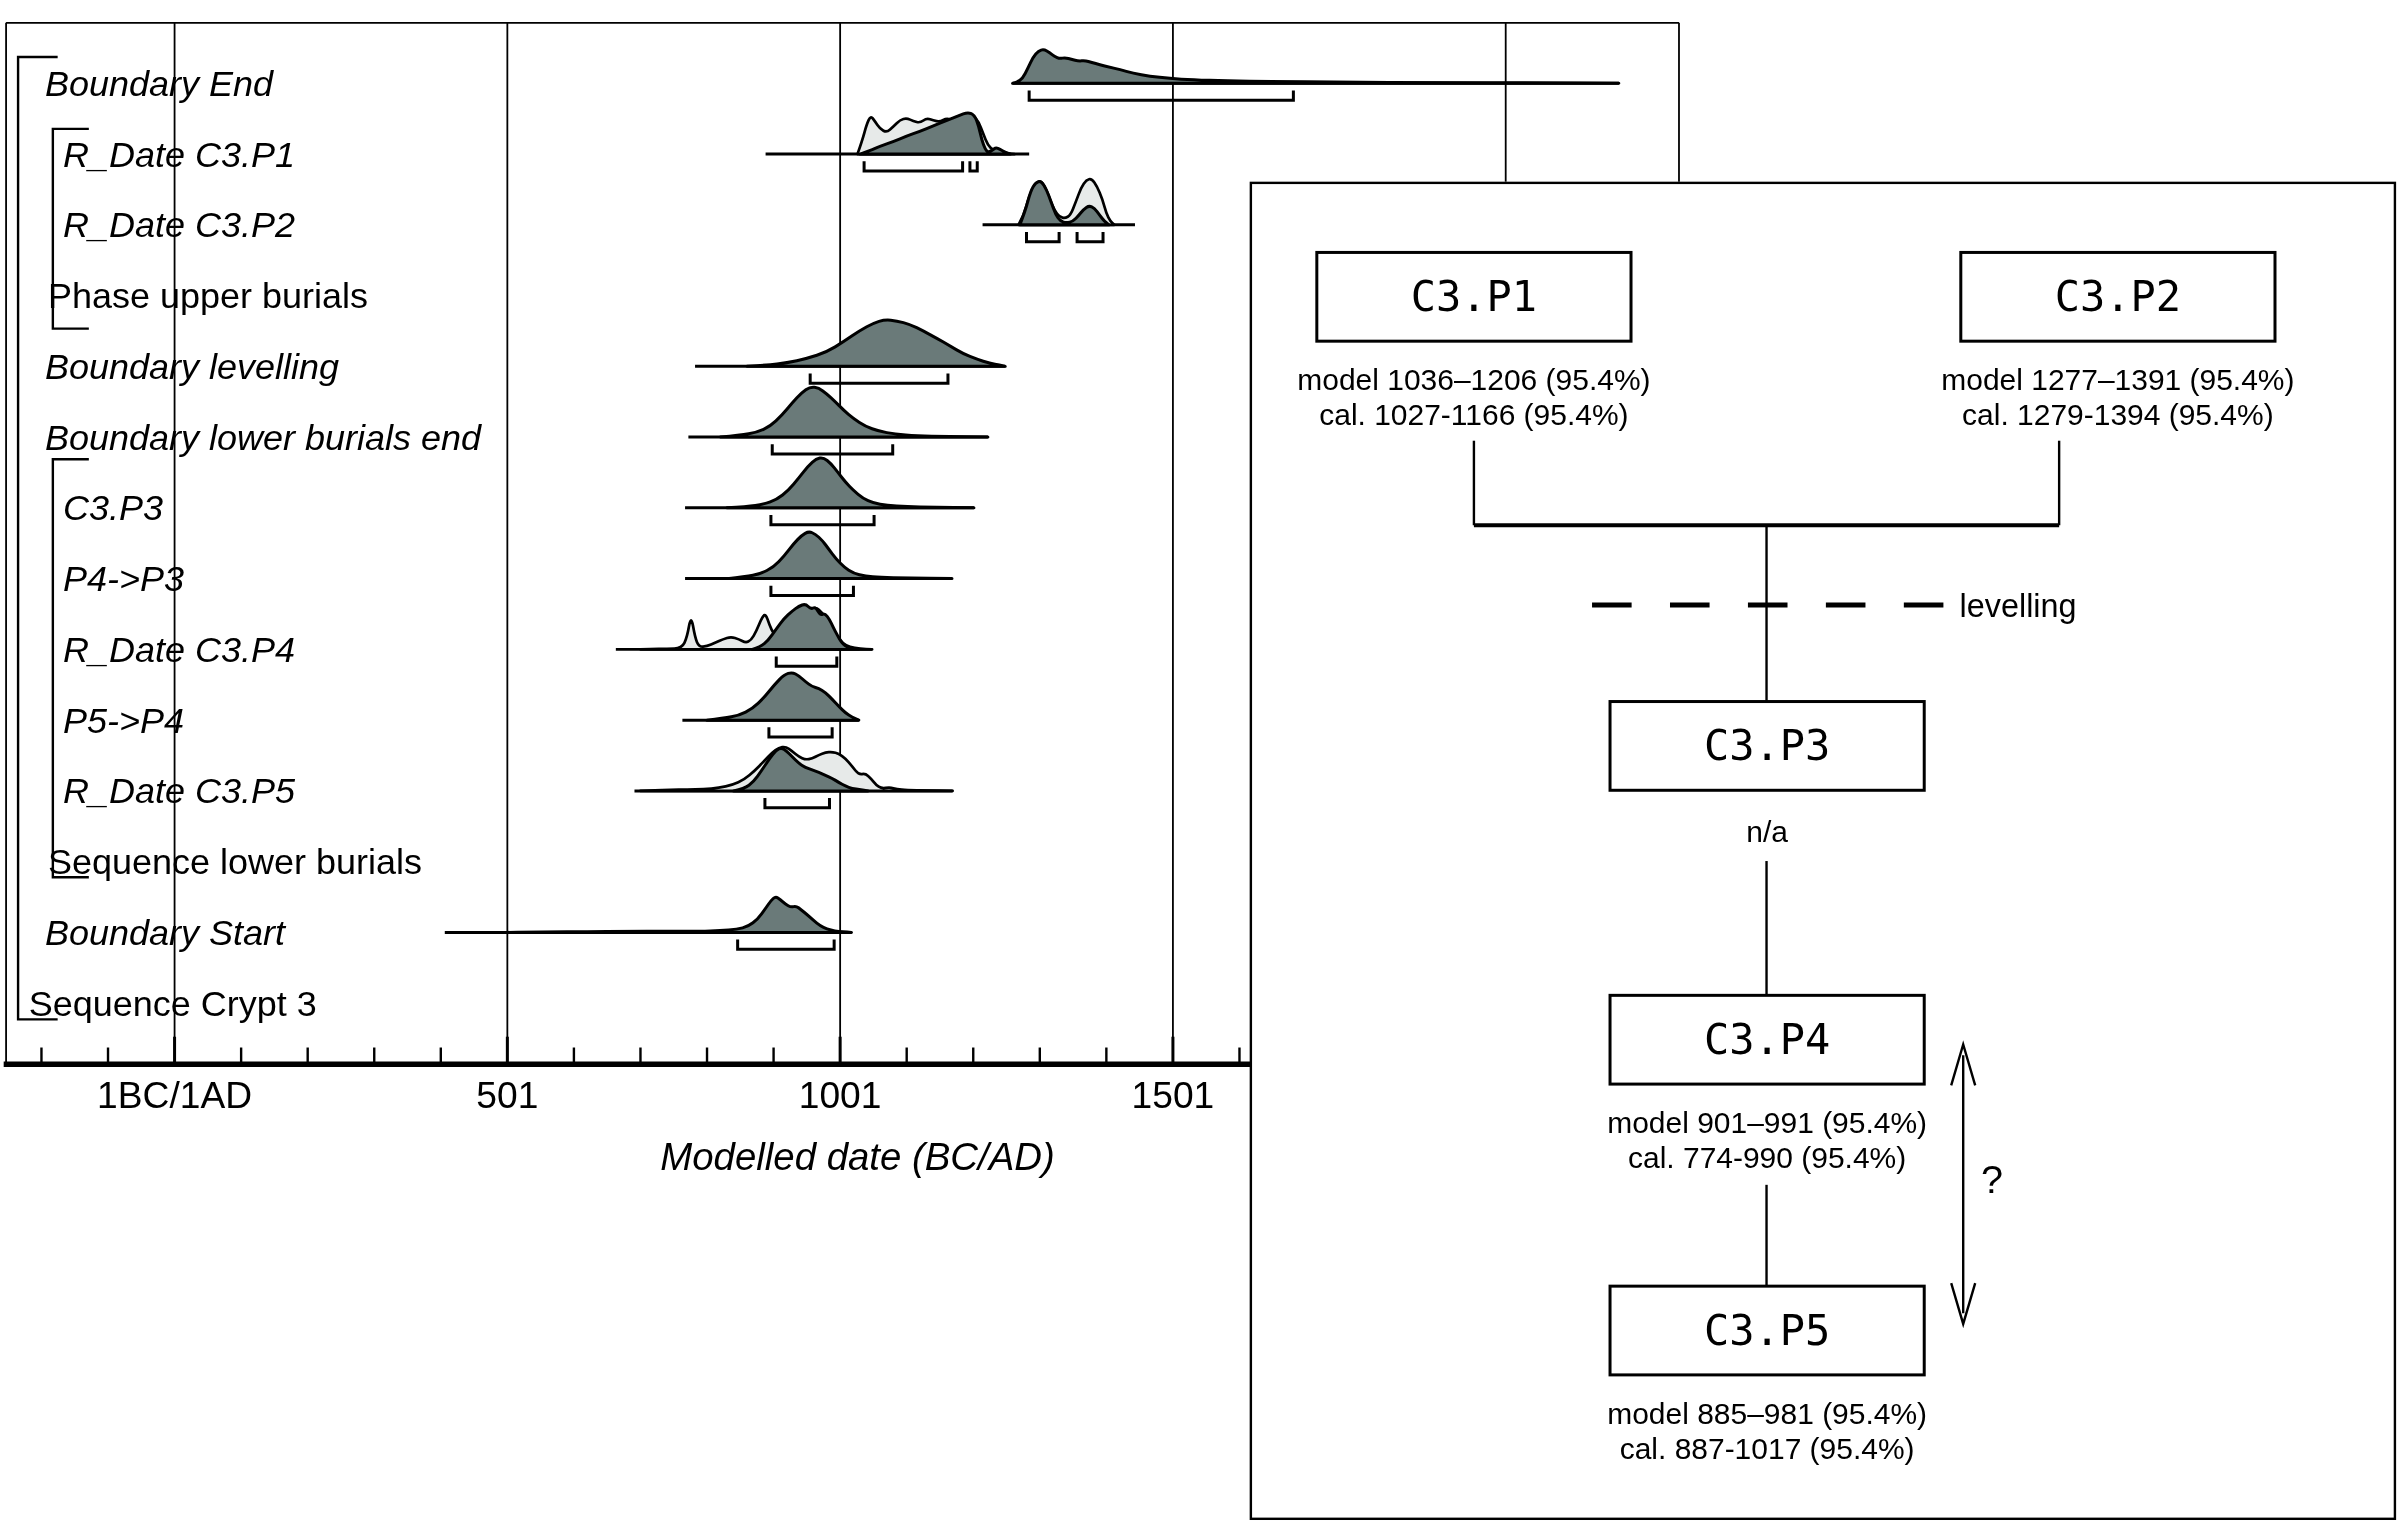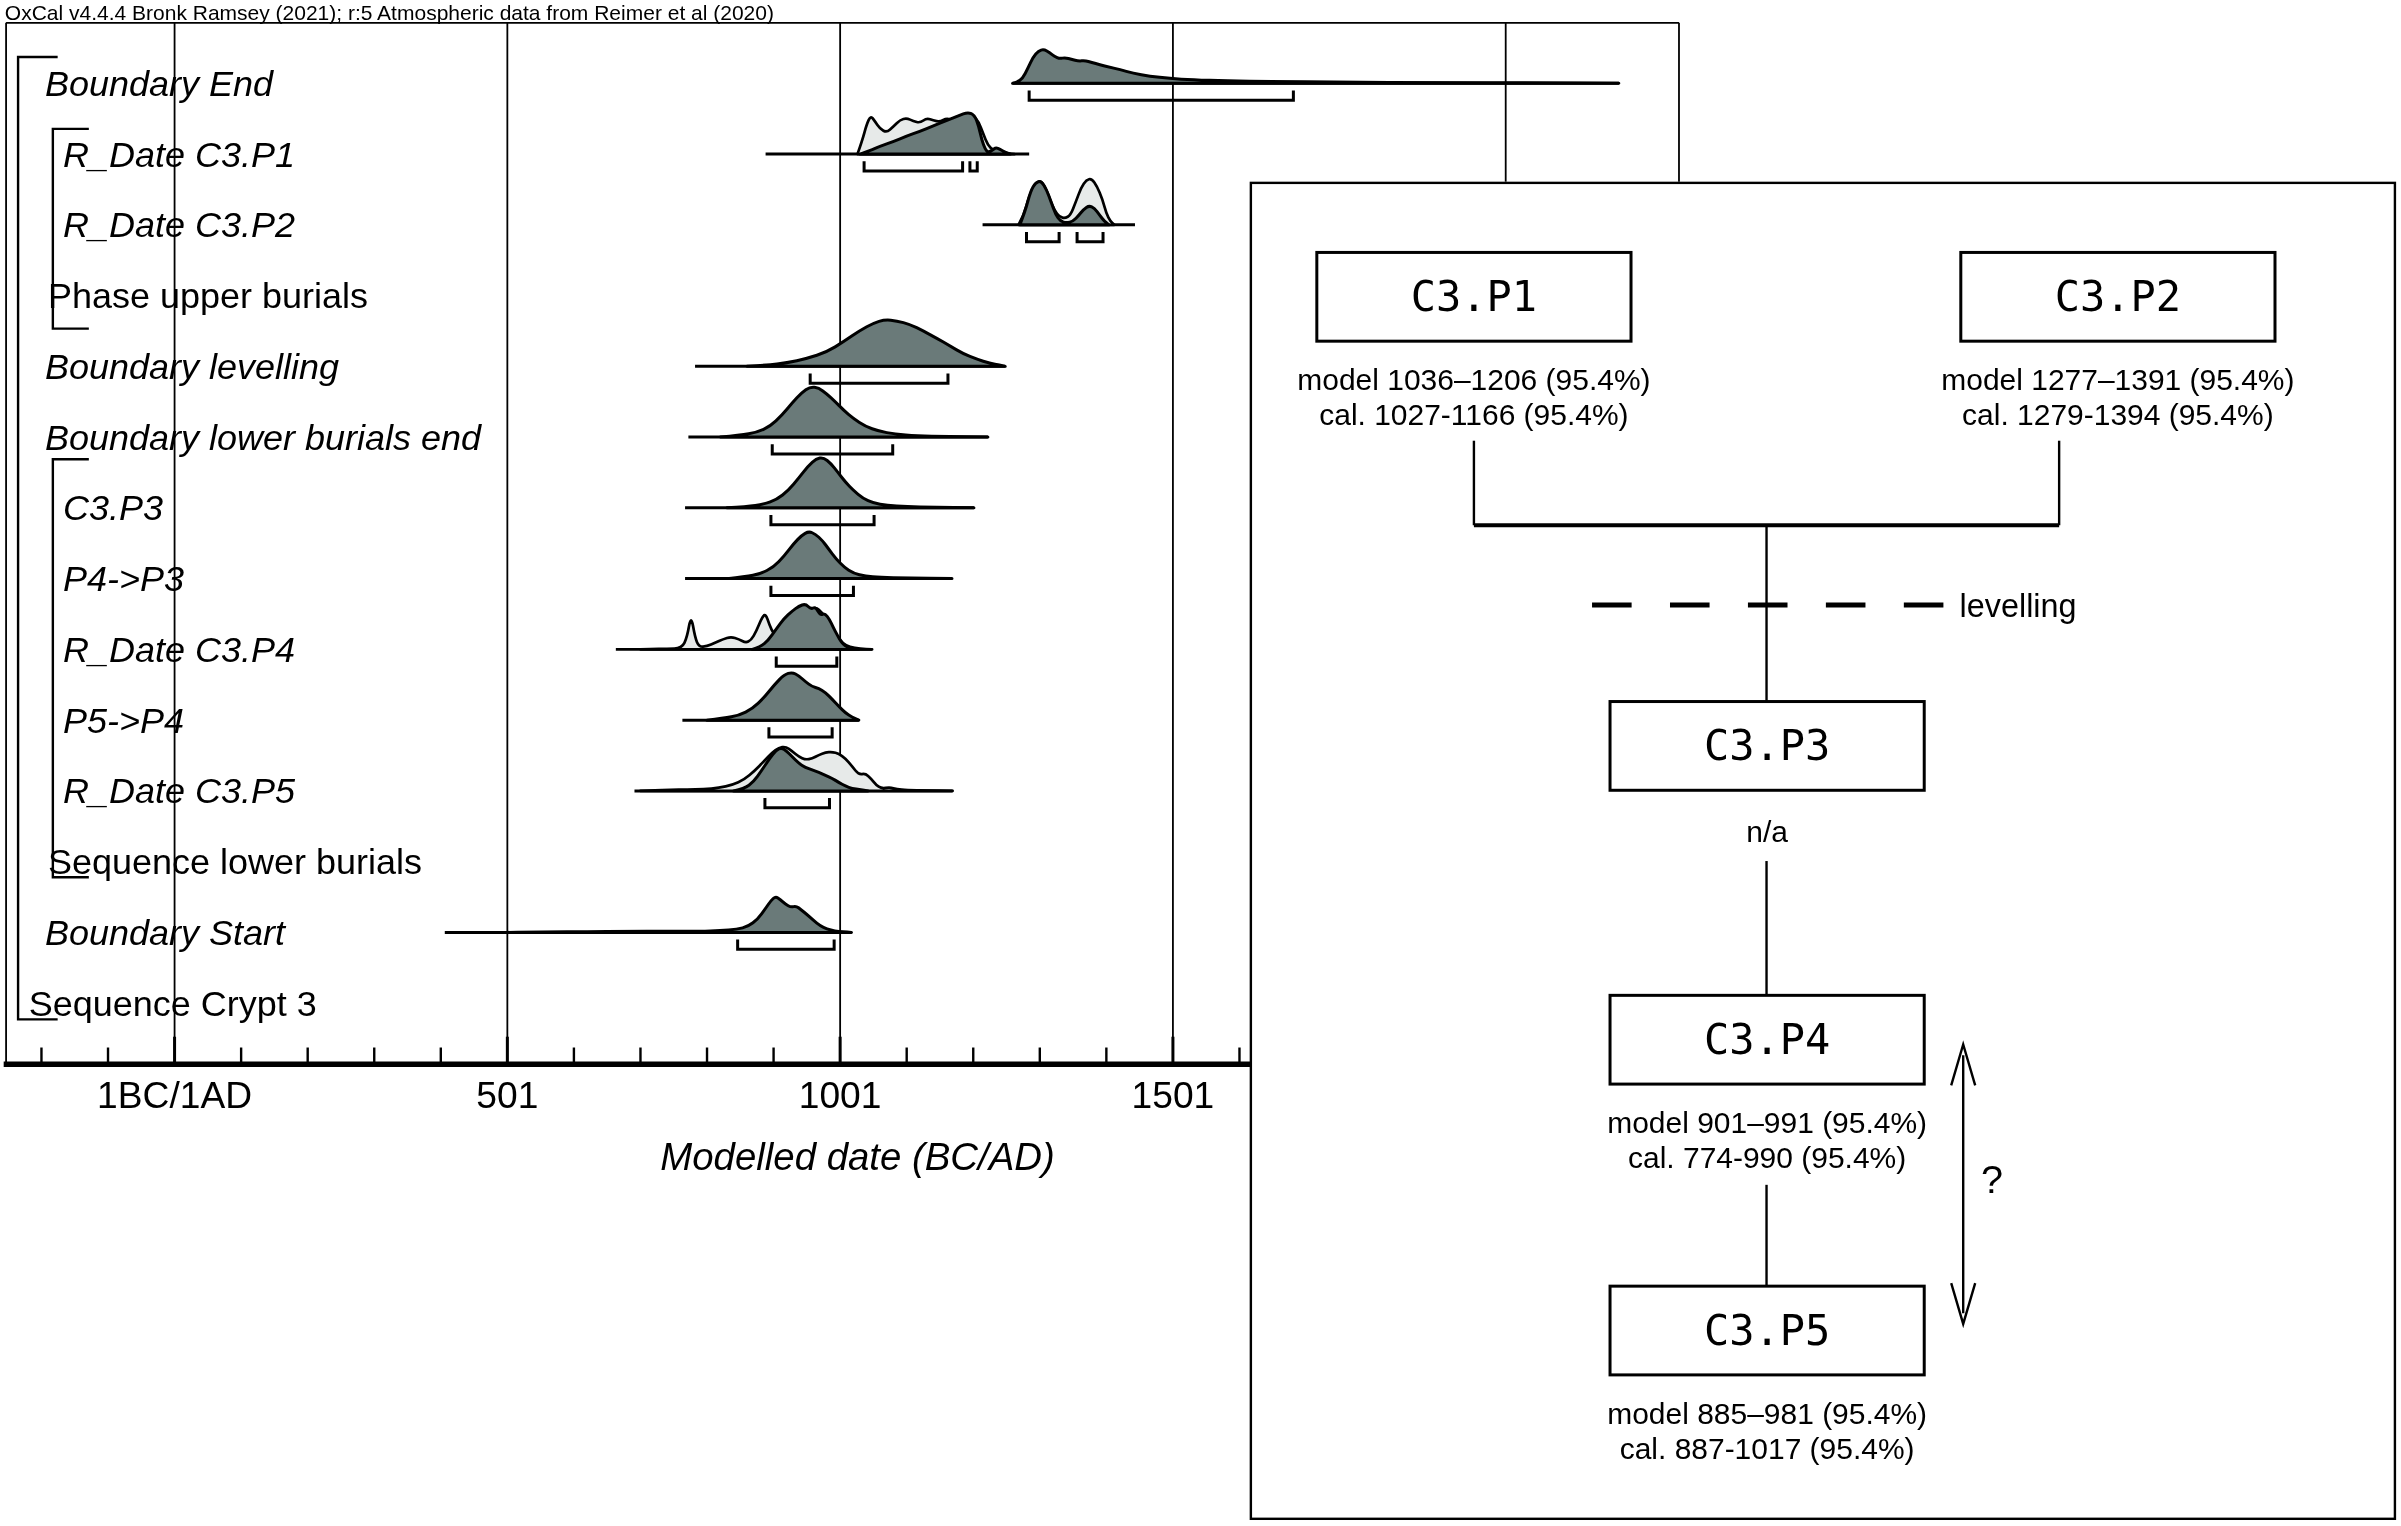--- a/index.html
+++ b/index.html
@@ -6,21 +6,20 @@
   #app{position:relative;width:2401px;height:1526px;background:#ffffff;overflow:hidden;
        font-family:"Liberation Sans",sans-serif;color:#000;}
   #header{position:absolute;left:4.8px;top:1.2px;font-size:21px;white-space:nowrap;}
   svg{position:absolute;left:0;top:0;}
   svg text{fill:#000;}
 </style>
 </head>
 <body>
 
 <div id="app">
-  <div id="header">OxCal v4.4.4 Bronk Ramsey (2021); r:5 Atmospheric data from Reimer et al (2020)</div>
   <svg id="plot" width="2401" height="1526" viewBox="0 0 4004 2545">
     <text id="axis-title" x="1430" y="1952" text-anchor="middle" font-size="64" font-style="italic" font-family="Liberation Sans, sans-serif">Modelled date (BC/AD)</text>
   <g>
         <line x1="291" y1="38" x2="291" y2="1775" stroke="#000000" stroke-width="3"></line>
         <line x1="846" y1="38" x2="846" y2="1775" stroke="#000000" stroke-width="3"></line>
         <line x1="1401" y1="38" x2="1401" y2="1775" stroke="#000000" stroke-width="3"></line>
         <line x1="1956.0000000000002" y1="38" x2="1956.0000000000002" y2="1775" stroke="#000000" stroke-width="3"></line>
         <line x1="2511" y1="38" x2="2511" y2="303" stroke="#000000" stroke-width="3"></line>
         <line x1="10" y1="38" x2="2800" y2="38" stroke="#000000" stroke-width="3"></line>
         <line x1="10" y1="38" x2="10" y2="1775" stroke="#000000" stroke-width="3"></line>

